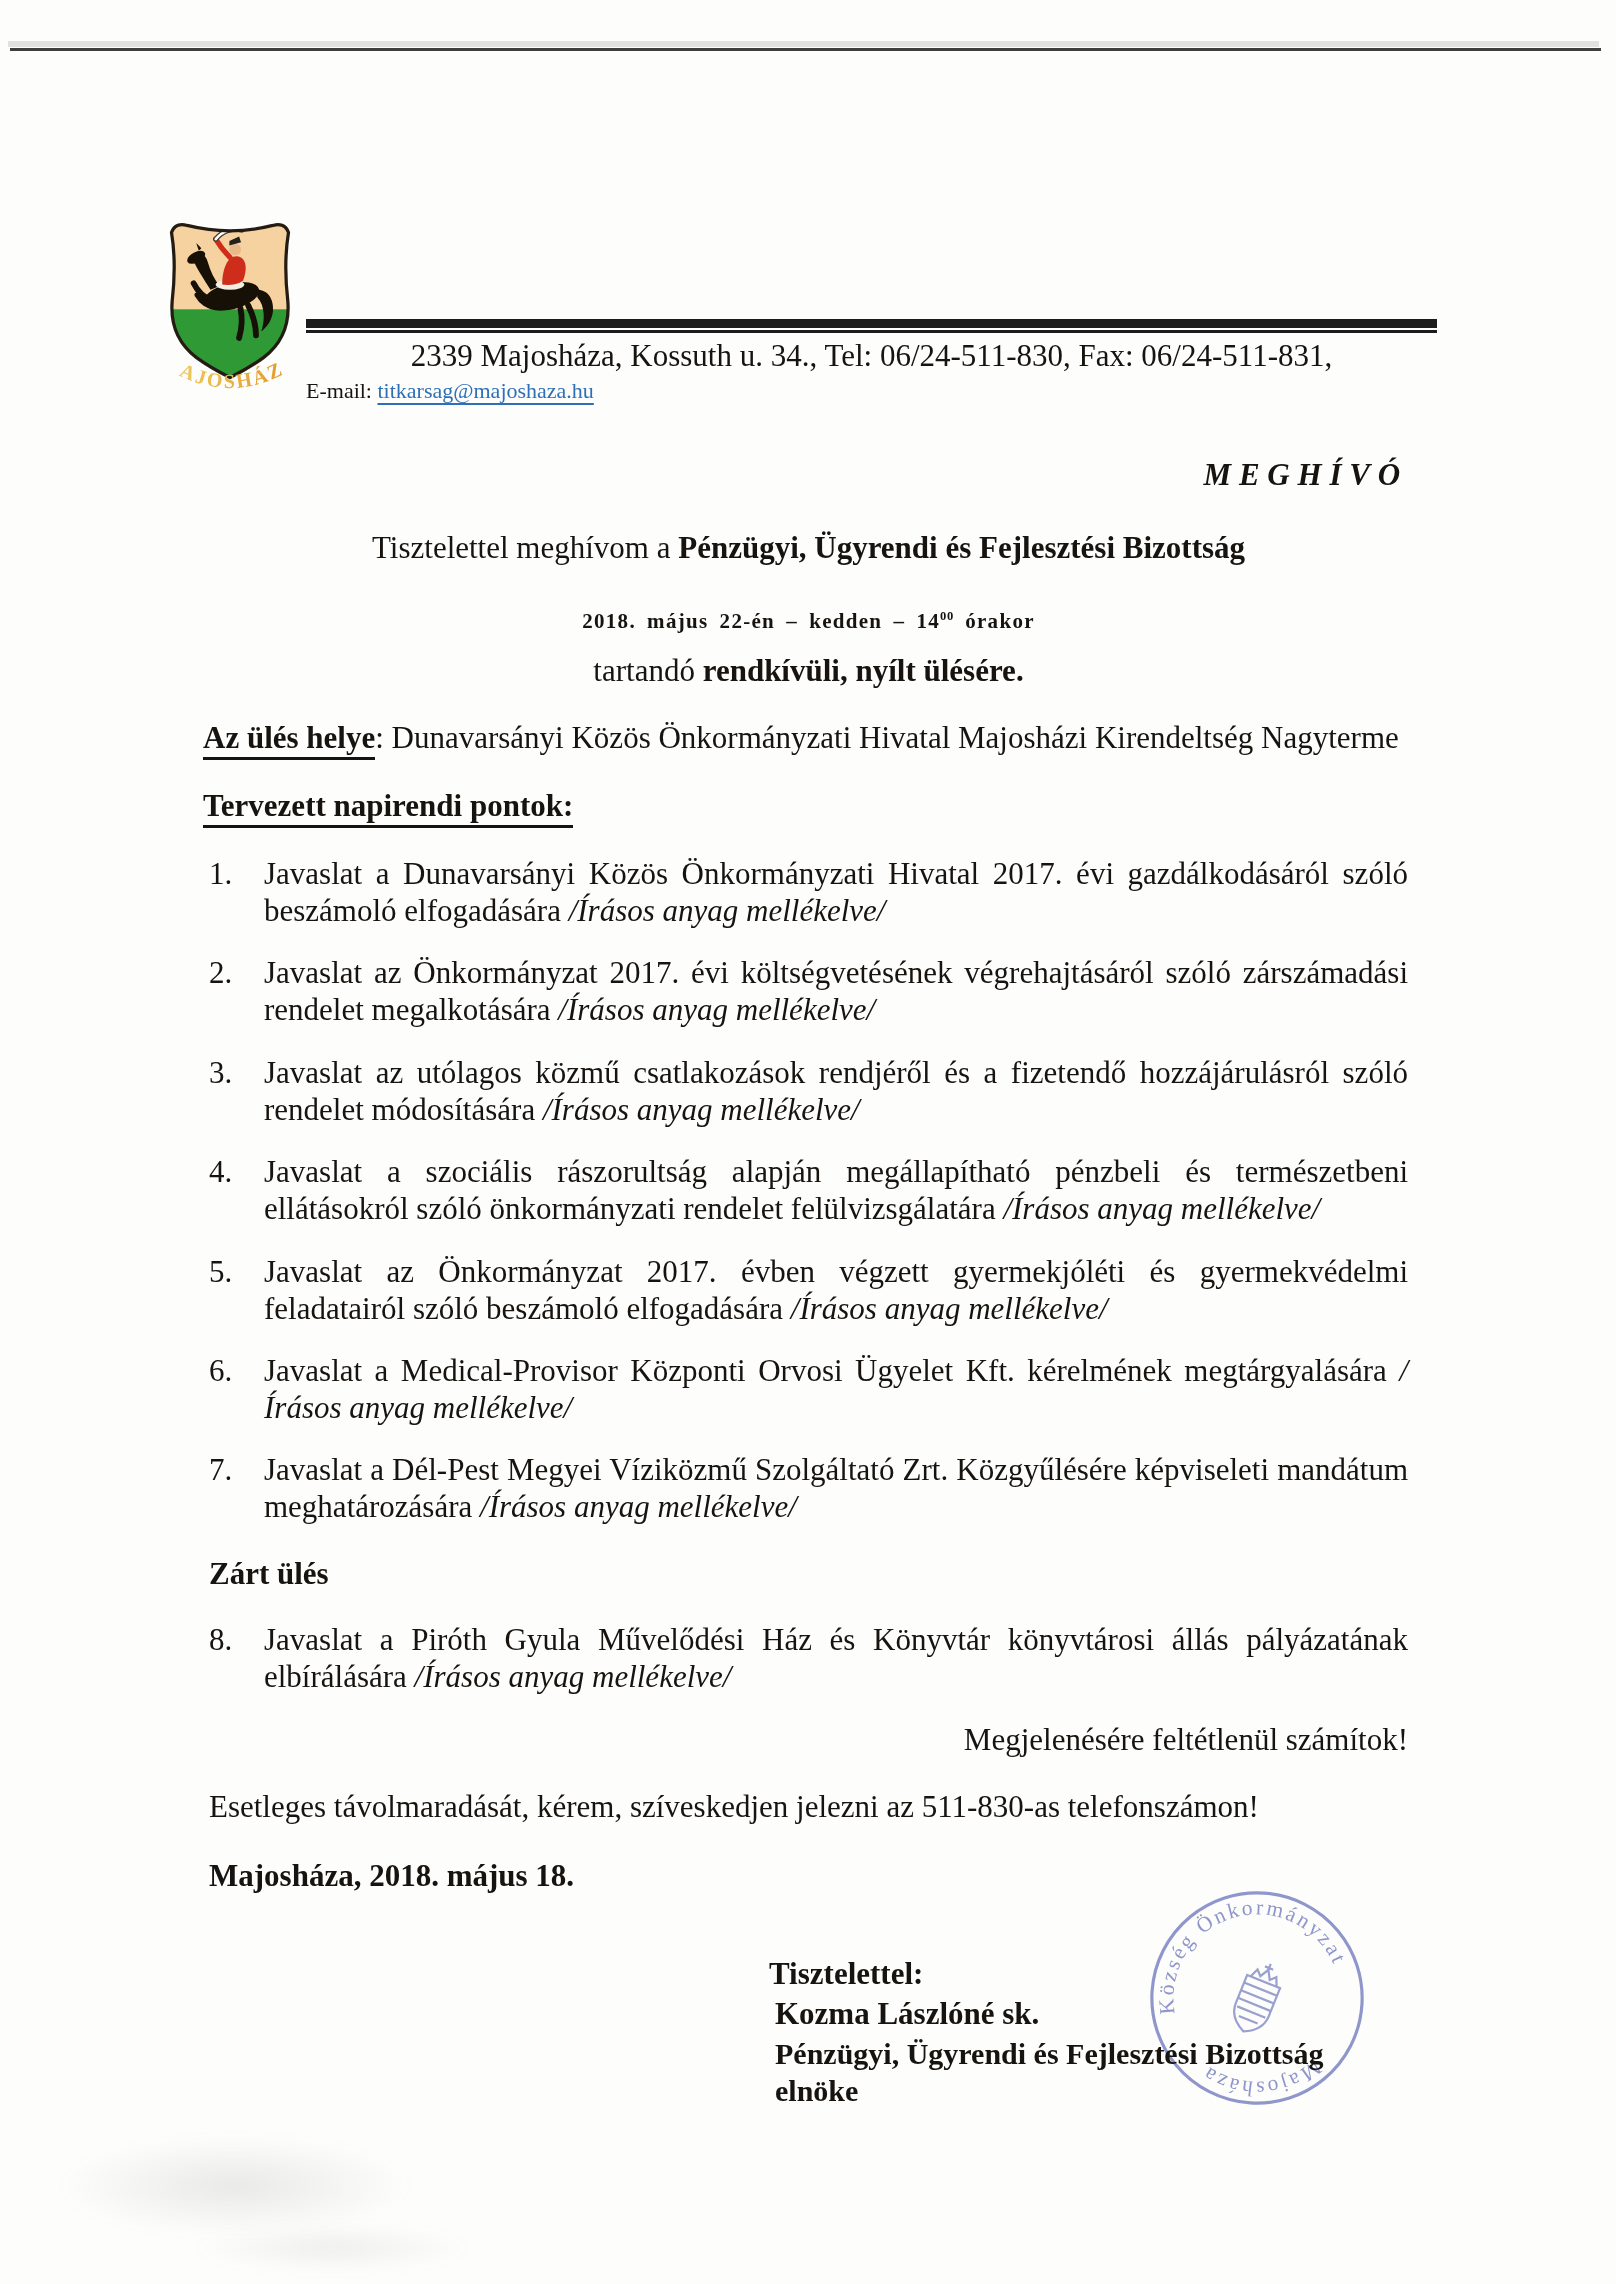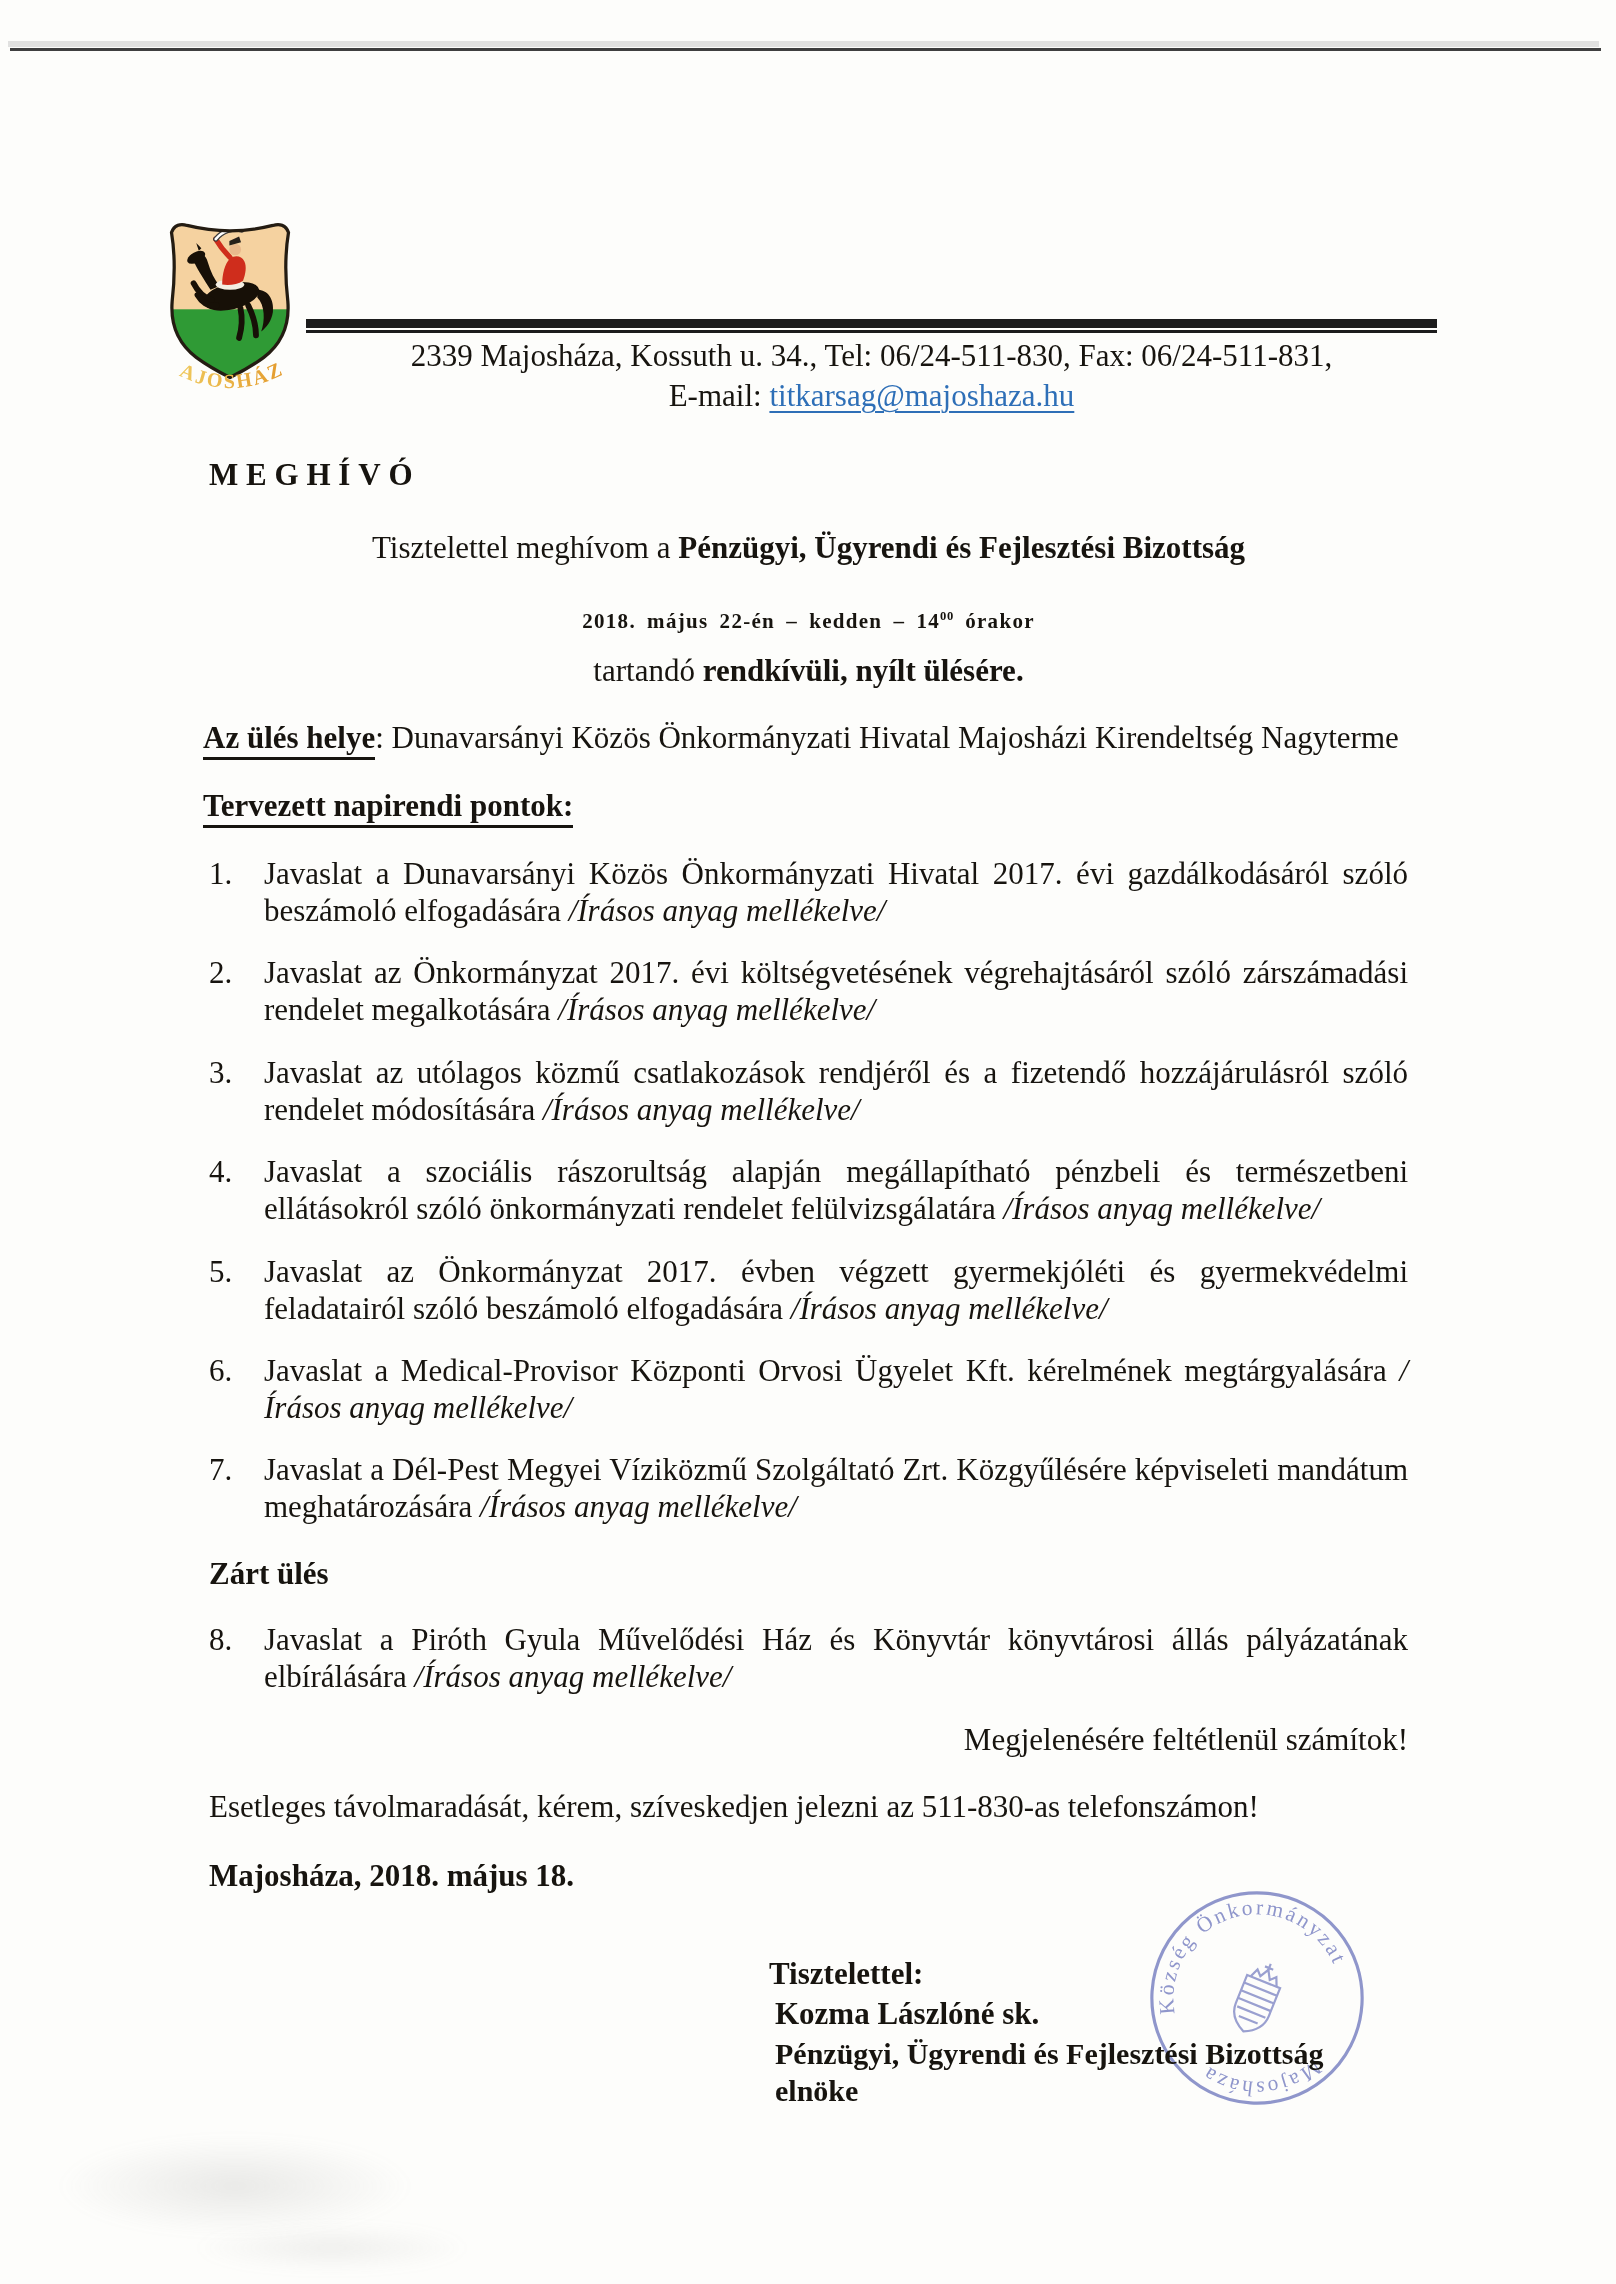--- a/index.html
+++ b/index.html
@@ -18,26 +18,26 @@
   
   .coat{position:absolute;left:165px;top:215px;width:130px;height:199px;}
 
   
   .org{position:absolute;left:306px;top:225px;width:1131px;text-align:center;
        font-weight:bold;font-size:36px;line-height:40px;letter-spacing:0.7px;}
   .rule{position:absolute;left:306px;top:319px;width:1131px;}
   .rule .thick{height:8.5px;background:#1c1c1c;}
   .rule .thin{height:3.3px;background:#1c1c1c;margin-top:2.6px;}
   .addr{position:absolute;left:306px;top:338px;width:1131px;text-align:center;font-size:31px;line-height:35px;}
-  .email{position:absolute;left:306px;top:378px;width:1131px;text-align:center;font-size:31px;}
+  .email{position:absolute;left:306px;top:378px;width:1131px;font-size:22px;}
   .email-link{color:#2e6fb7;text-decoration:underline;text-decoration-thickness:2px;text-underline-offset:5.2px;}
 
   
-  .title{position:absolute;left:209px;top:457px;width:1199px;text-align:left;
-         font-weight:bold;font-size:31px;letter-spacing:7.8px;}
+  .title{position:absolute;left:209px;top:457px;width:1199px;text-align:right;
+         font-weight:bold;font-size:31px;letter-spacing:7.8px;font-style:italic;}
   .center-line{position:absolute;left:209px;width:1199px;text-align:center;font-size:31px;line-height:37px;}
   .intro{top:529px;}
   .datetime{top:598px;font-size:21px;font-weight:bold;letter-spacing:1.3px;word-spacing:4.6px;}
   .datetime sup{font-size:60%;vertical-align:super;letter-spacing:0.7px;}
   .session{top:652px;}
 
   
   .body-line{position:absolute;left:203px;width:1199px;font-size:31px;line-height:37px;}
   .location{top:719px;}
   .agenda-heading{top:787px;font-weight:bold;}

